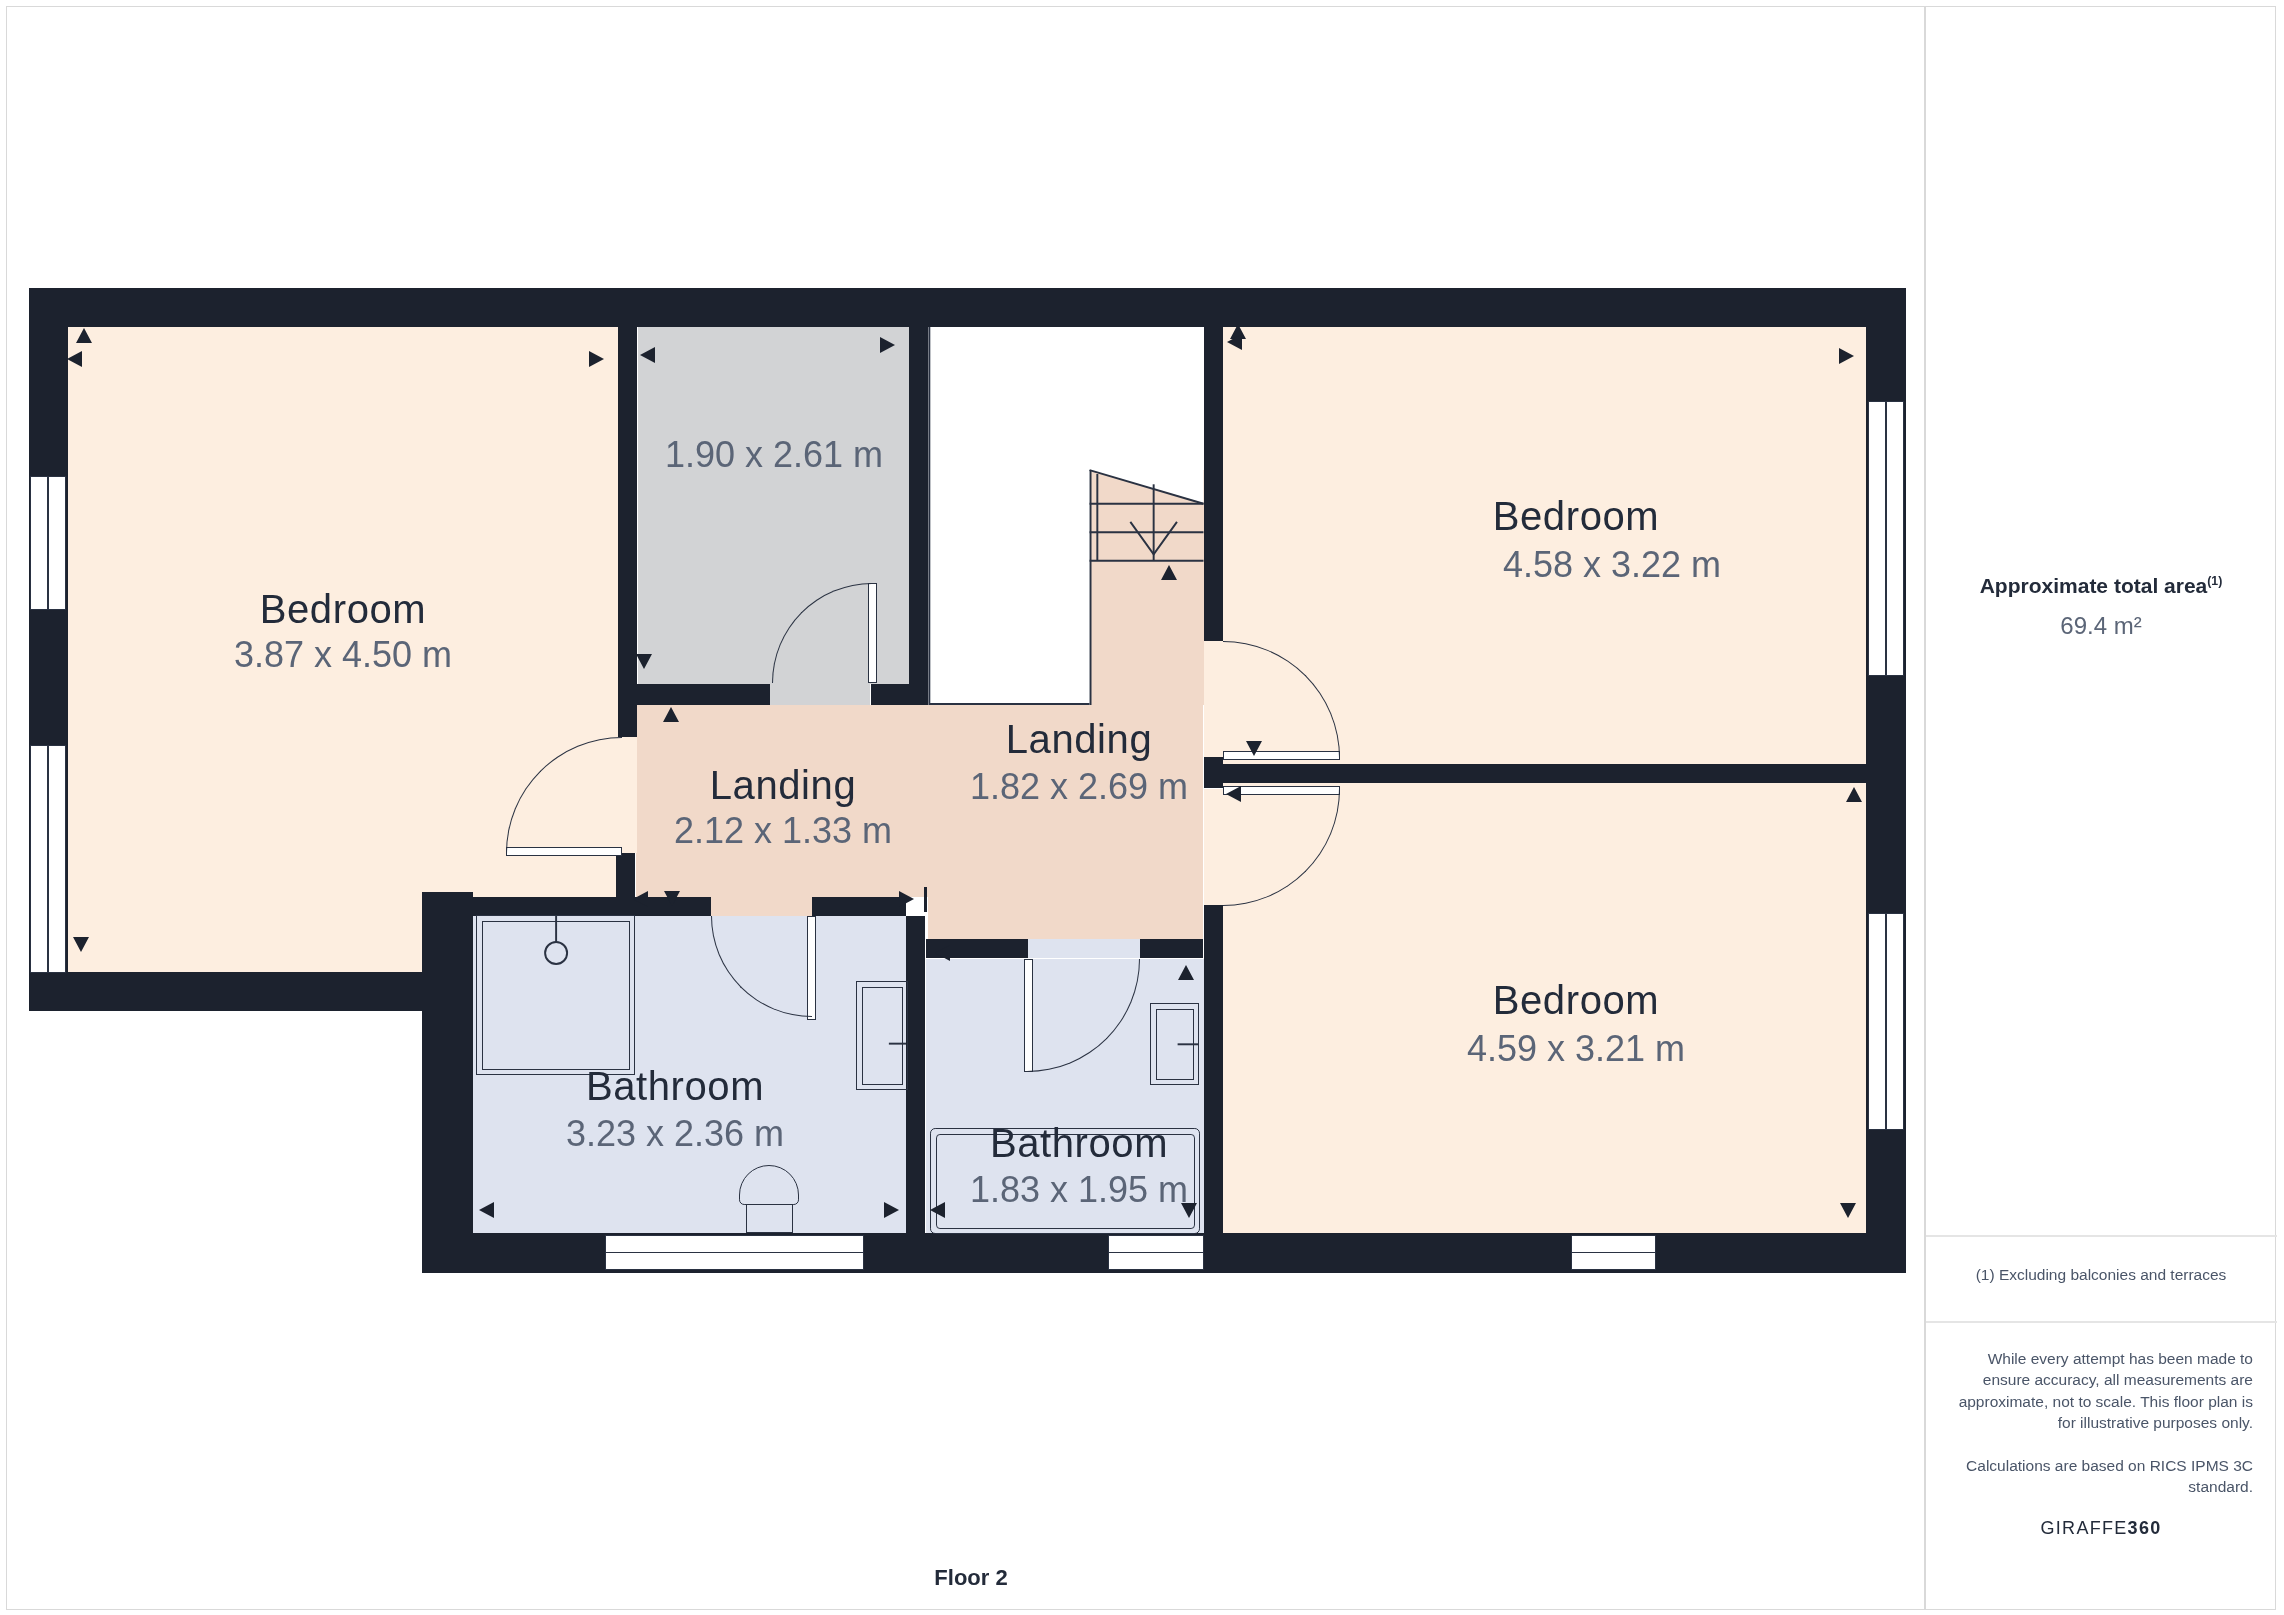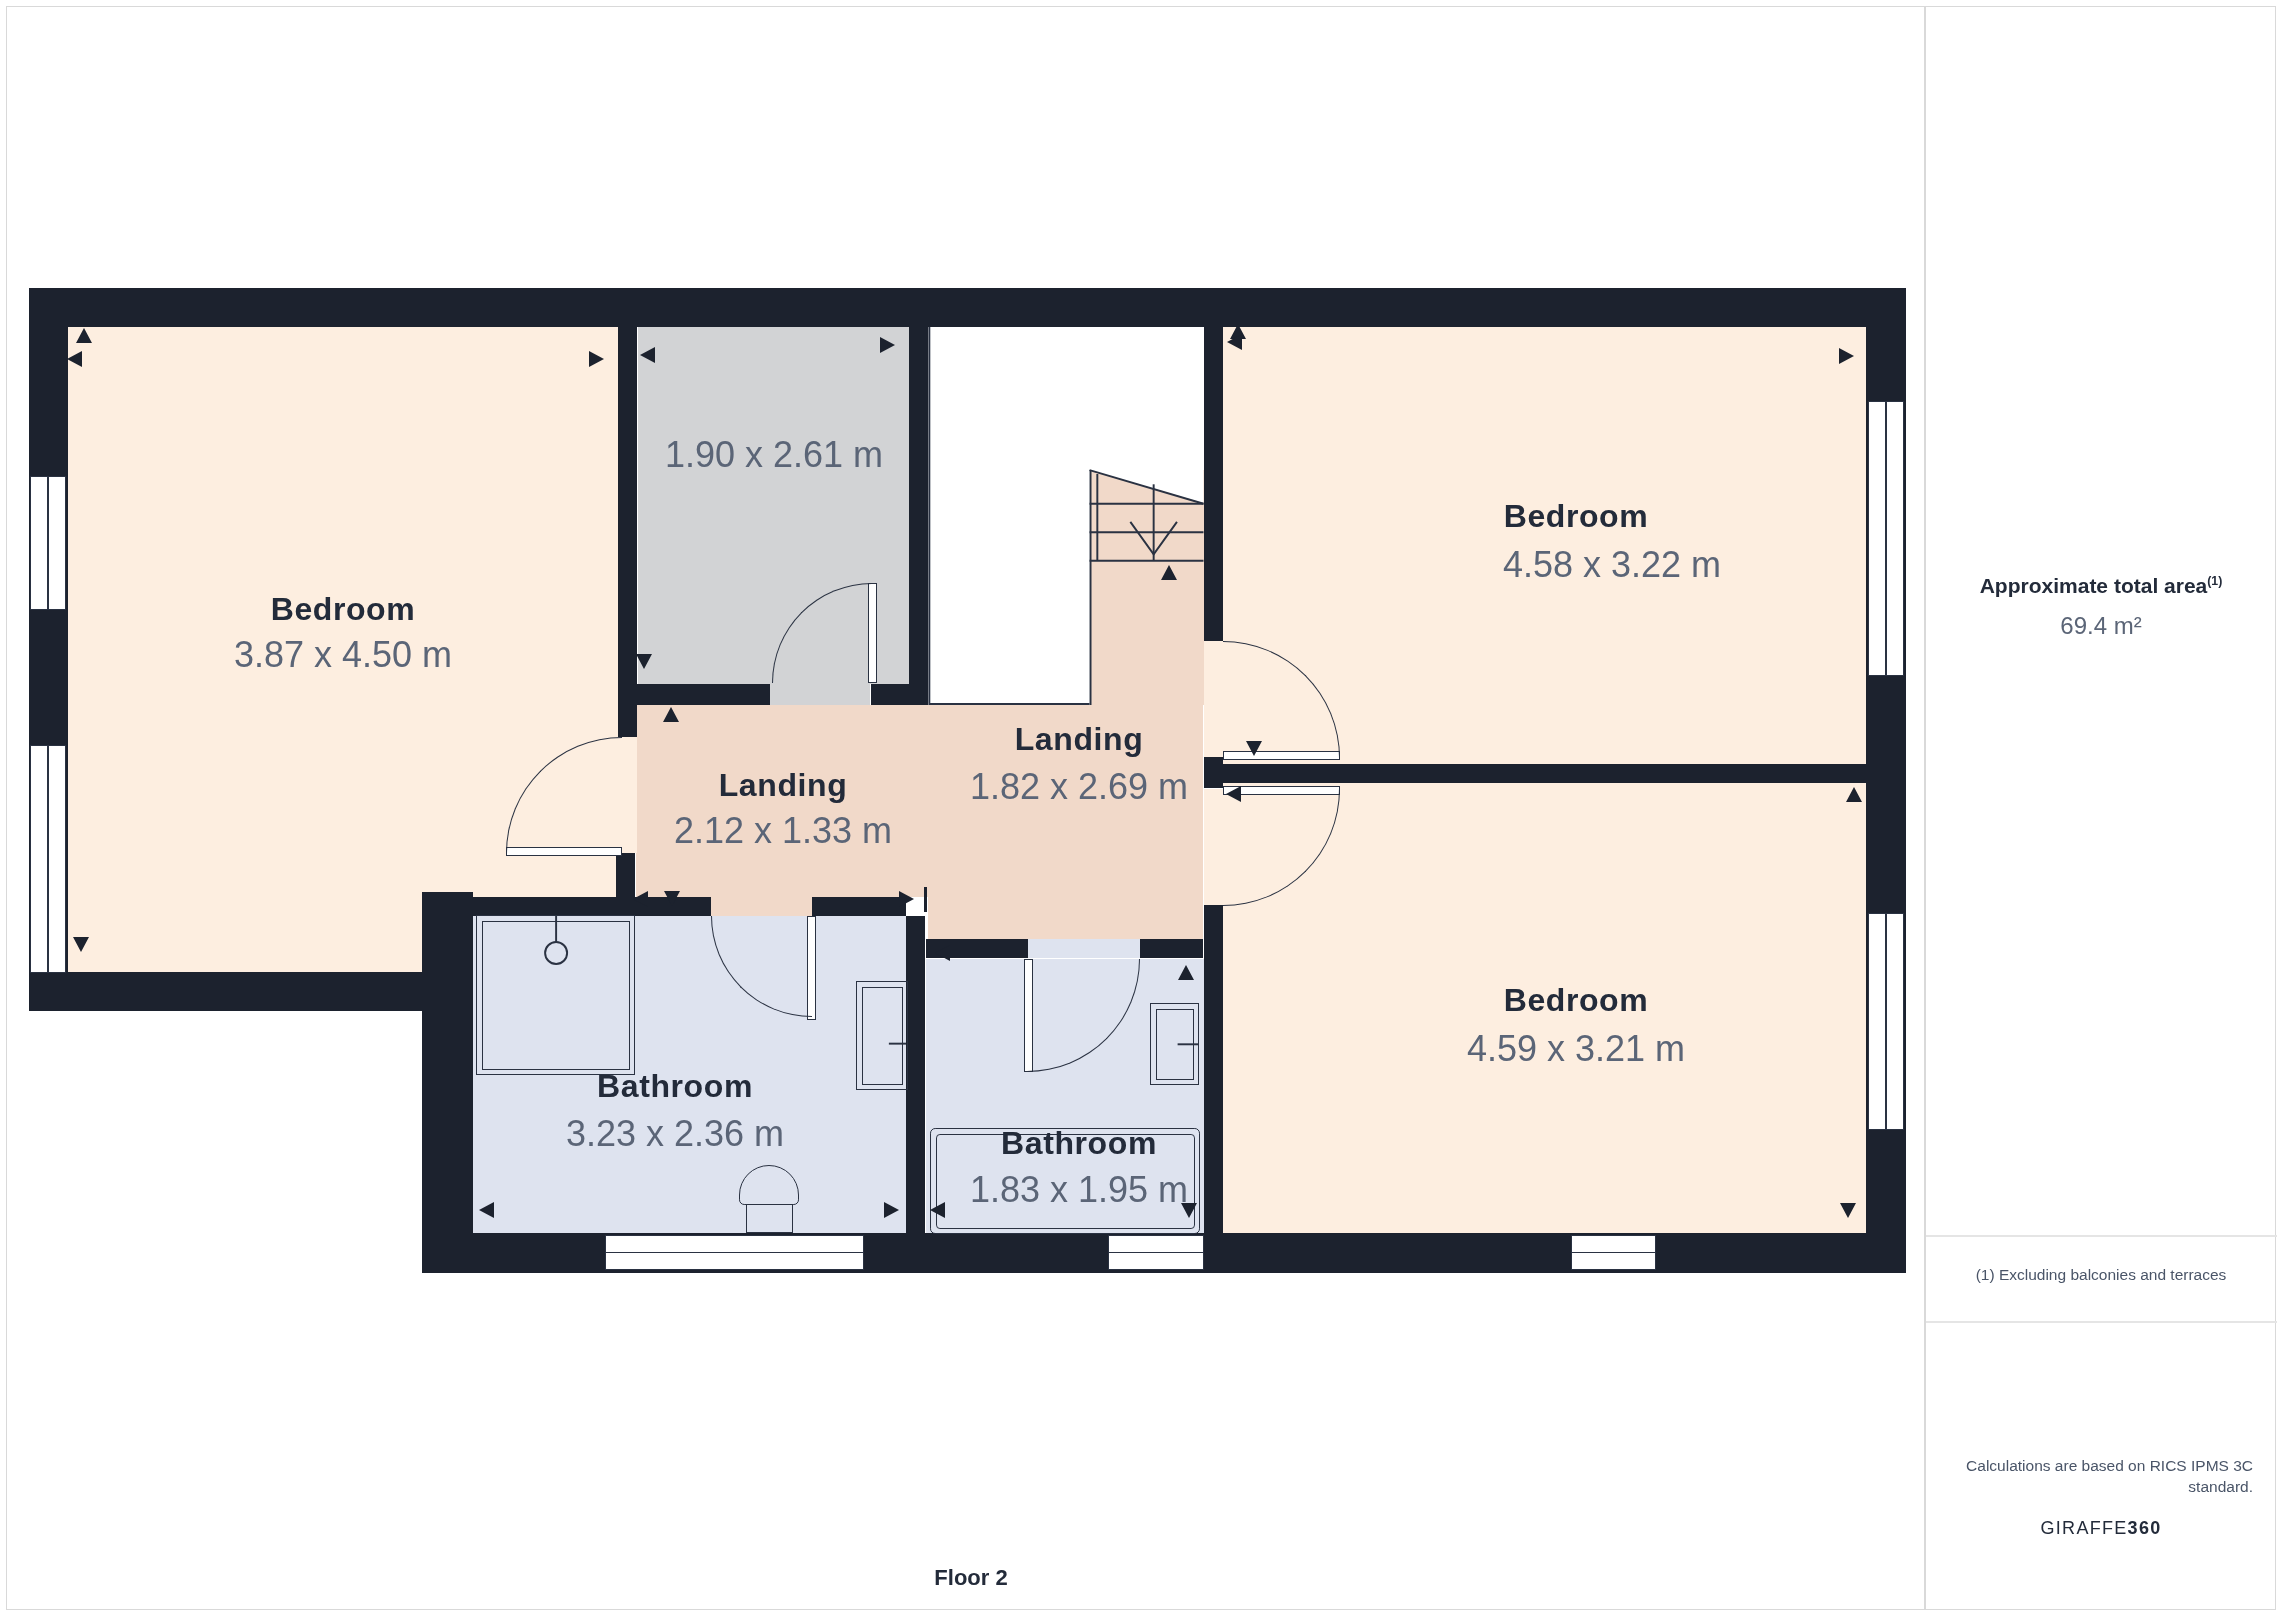--- a/index.html
+++ b/index.html
@@ -20,21 +20,21 @@
   .abs{position:absolute;}
   .fill{position:absolute;}
   .wall{position:absolute;background:var(--wall);}
   .win{position:absolute;background:#fff;border:1.9px solid var(--line);box-sizing:border-box;}
   .win .mid{position:absolute;background:var(--line);}
   .win.v .mid{left:50%;top:0;width:1.9px;height:100%;margin-left:-1px;}
   .win.h .mid{top:50%;left:0;height:1.9px;width:100%;margin-top:-1px;}
   .leaf{position:absolute;background:#fff;border:1.9px solid var(--line);box-sizing:border-box;}
   .arc{position:absolute;box-sizing:border-box;}
   .rlabel{position:absolute;transform:translate(-50%,-50%);white-space:nowrap;text-align:center;}
-  .rname{font-weight:700;font-size:32px;color:var(--name);letter-spacing:0.6px;}
+  .rname{font-weight:400;font-size:40px;color:var(--name);letter-spacing:0.6px;}
   .rdims{font-size:36px;color:var(--dims);}
   .tri{position:absolute;width:0;height:0;}
   .tri.l{border-top:8.4px solid transparent;border-bottom:8.4px solid transparent;border-right:15.5px solid var(--wall);}
   .tri.r{border-top:8.4px solid transparent;border-bottom:8.4px solid transparent;border-left:15.5px solid var(--wall);}
   .tri.u{border-left:8.4px solid transparent;border-right:8.4px solid transparent;border-bottom:15.5px solid var(--wall);}
   .tri.d{border-left:8.4px solid transparent;border-right:8.4px solid transparent;border-top:15.5px solid var(--wall);}
   .bar{position:absolute;background:var(--wall);}
   .fixture{position:absolute;border:1.9px solid var(--line);box-sizing:border-box;}
   .fixture .inner{position:absolute;left:4.5px;top:4.5px;right:4.5px;bottom:4.5px;border:1.3px solid var(--line);}
   .sidebar-text{position:absolute;transform:translateX(-50%);text-align:right;color:var(--muted);}
@@ -247,20 +247,21 @@
     <div class="rdims">1.83 x 1.95 m</div>
   </div>
 
   <div class="sidebar-text" style="left:2101px;top:574px;font-weight:700;font-size:21px;color:var(--name);white-space:nowrap;">
     <span>Approximate total area</span><sup style="font-size:12.3px;">(1)</sup>
   </div>
   <div class="sidebar-text" style="left:2101px;top:612px;font-size:24px;color:var(--dims);white-space:nowrap;">69.4 m²</div>
 
   <div class="sidebar-text" style="left:2101px;top:1266px;font-size:15.5px;color:var(--muted);white-space:nowrap;">(1) Excluding balconies and terraces</div>
 
+  <div class="sidebar-text" style="left:2101px;top:1348px;width:304px;font-size:15.5px;line-height:21.4px;color:var(--muted);">While every attempt has been made to ensure accuracy, all measurements are approximate, not to scale. This floor plan is for illustrative purposes only.</div>
 
   <div class="sidebar-text" style="left:2101px;top:1455px;width:304px;font-size:15.5px;line-height:21.4px;color:var(--muted);">Calculations are based on RICS IPMS 3C standard.</div>
 
   <div class="sidebar-text" style="left:2101px;top:1518px;font-size:18px;letter-spacing:1.3px;color:var(--name);white-space:nowrap;">
     <span>GIRAFFE</span><span style="font-weight:700;">360</span>
   </div>
 
   <div id="floor-label" style="left:971px;top:1578px;">Floor 2</div>
 
 </div>

